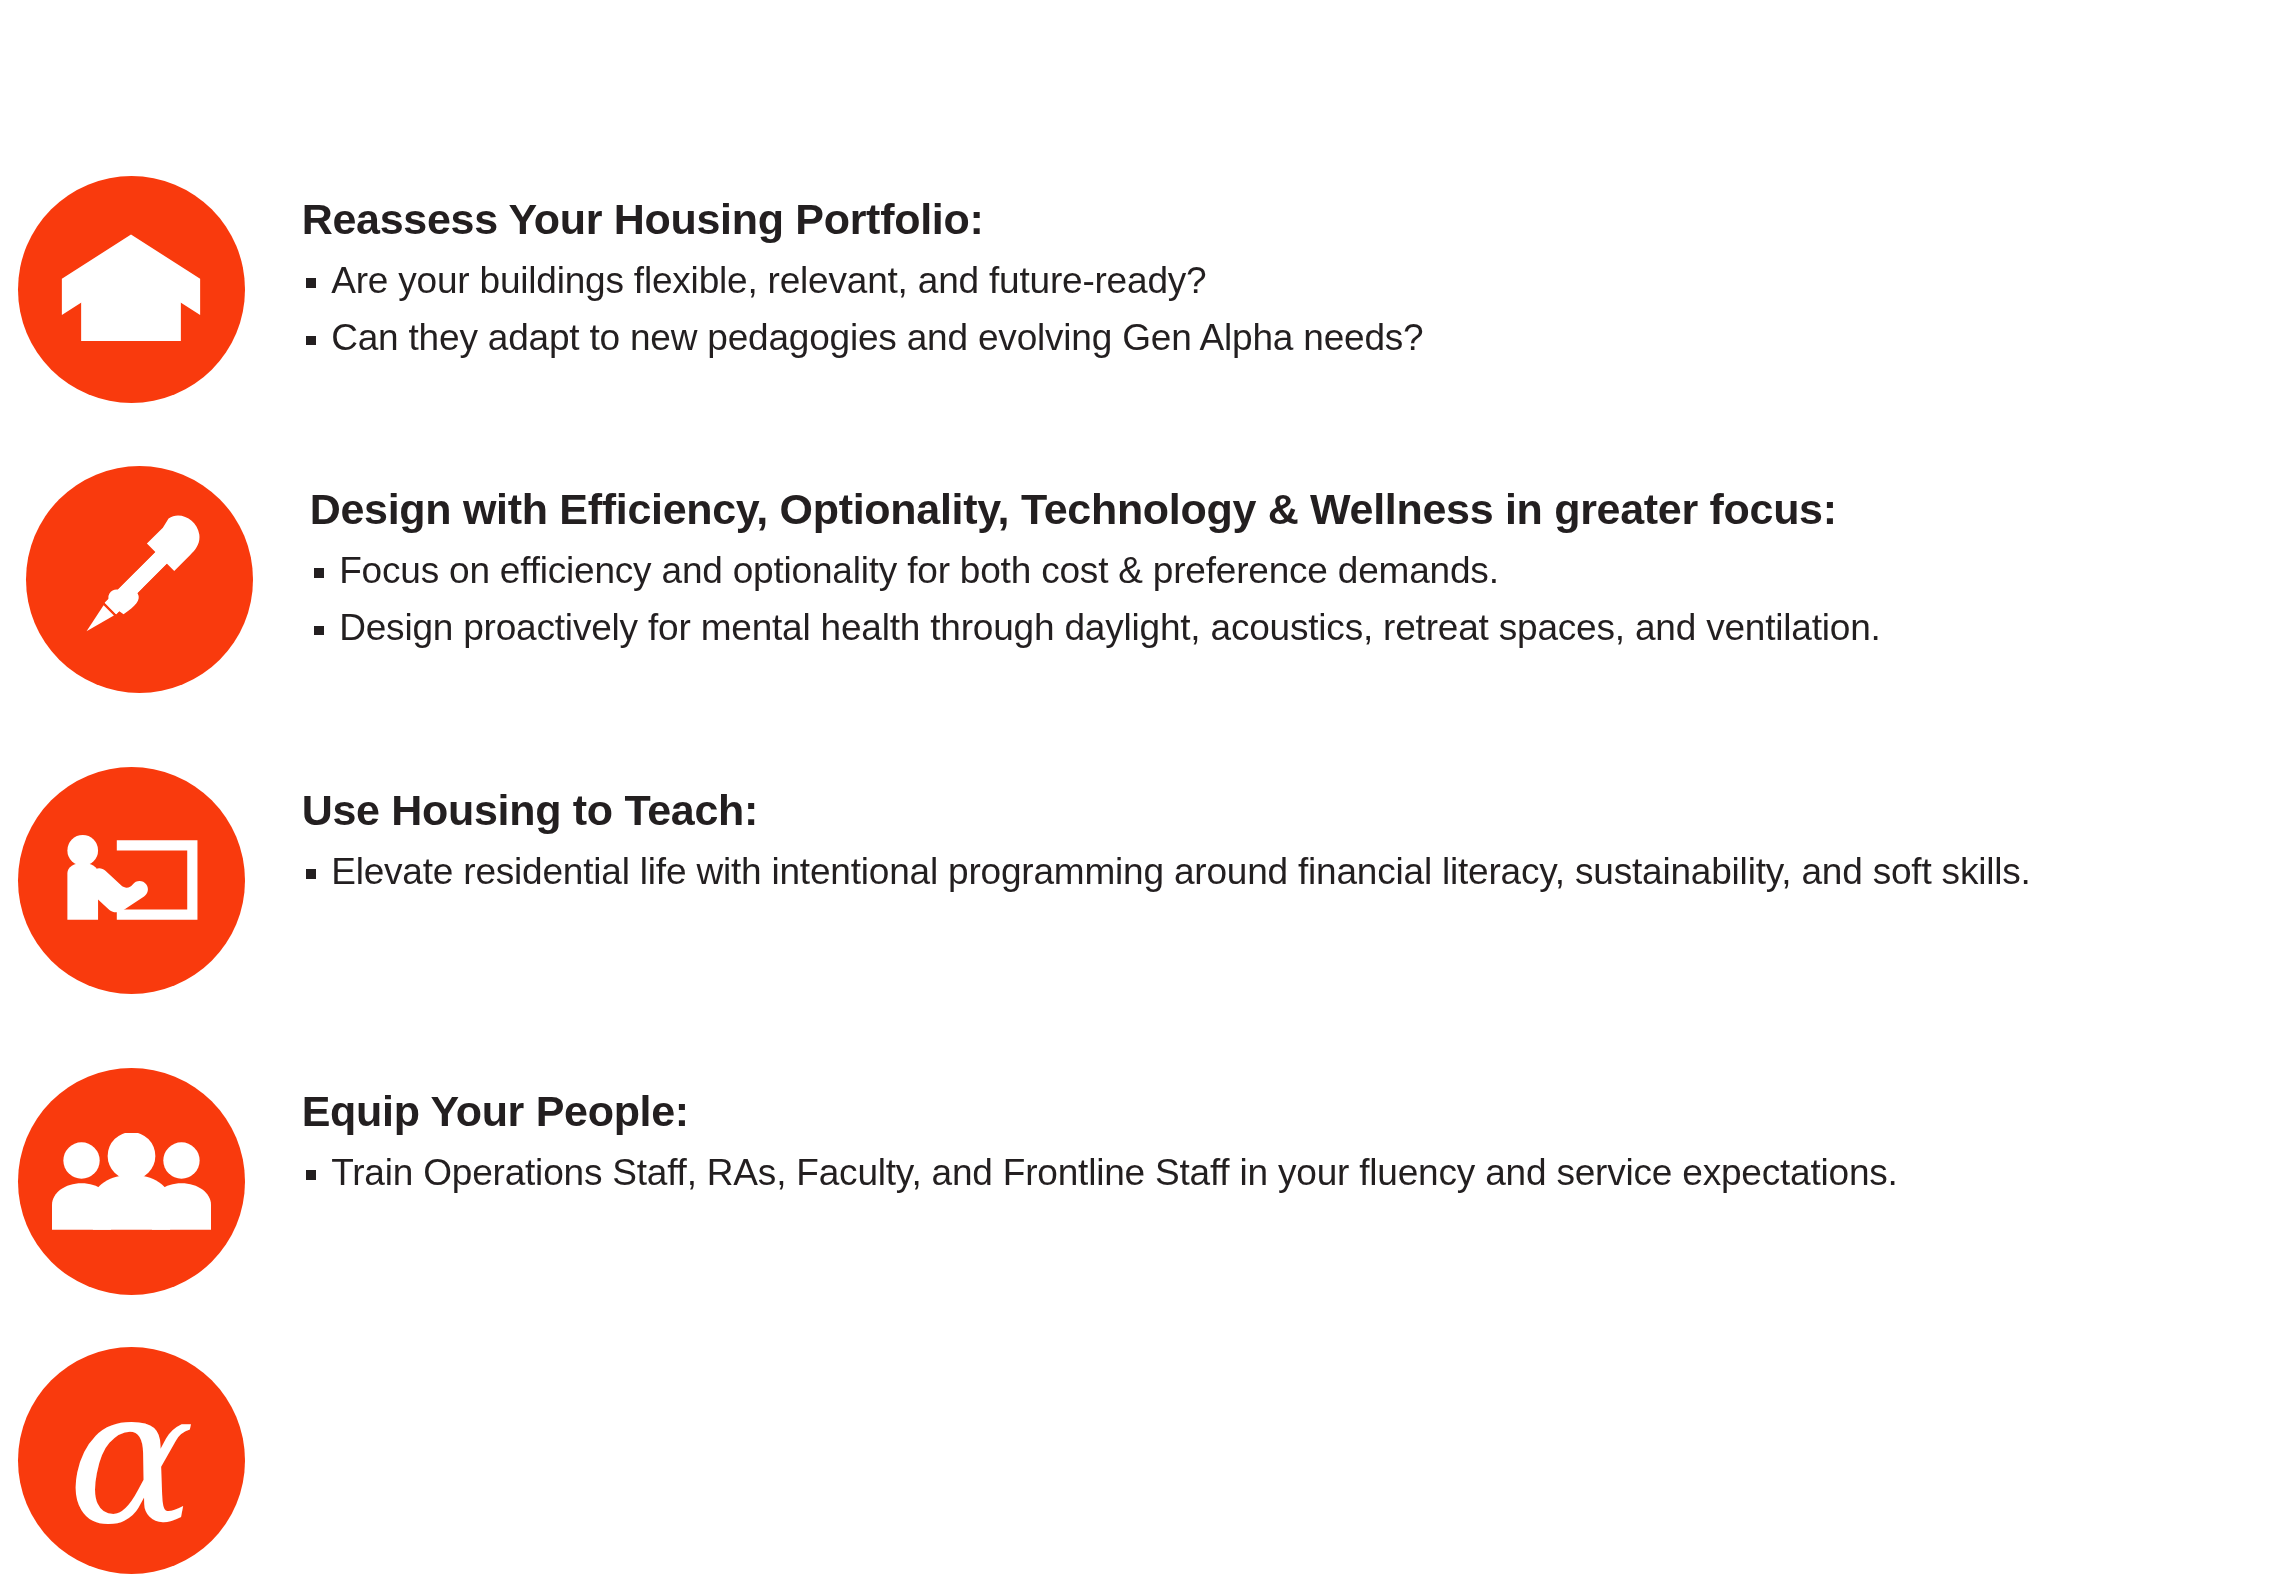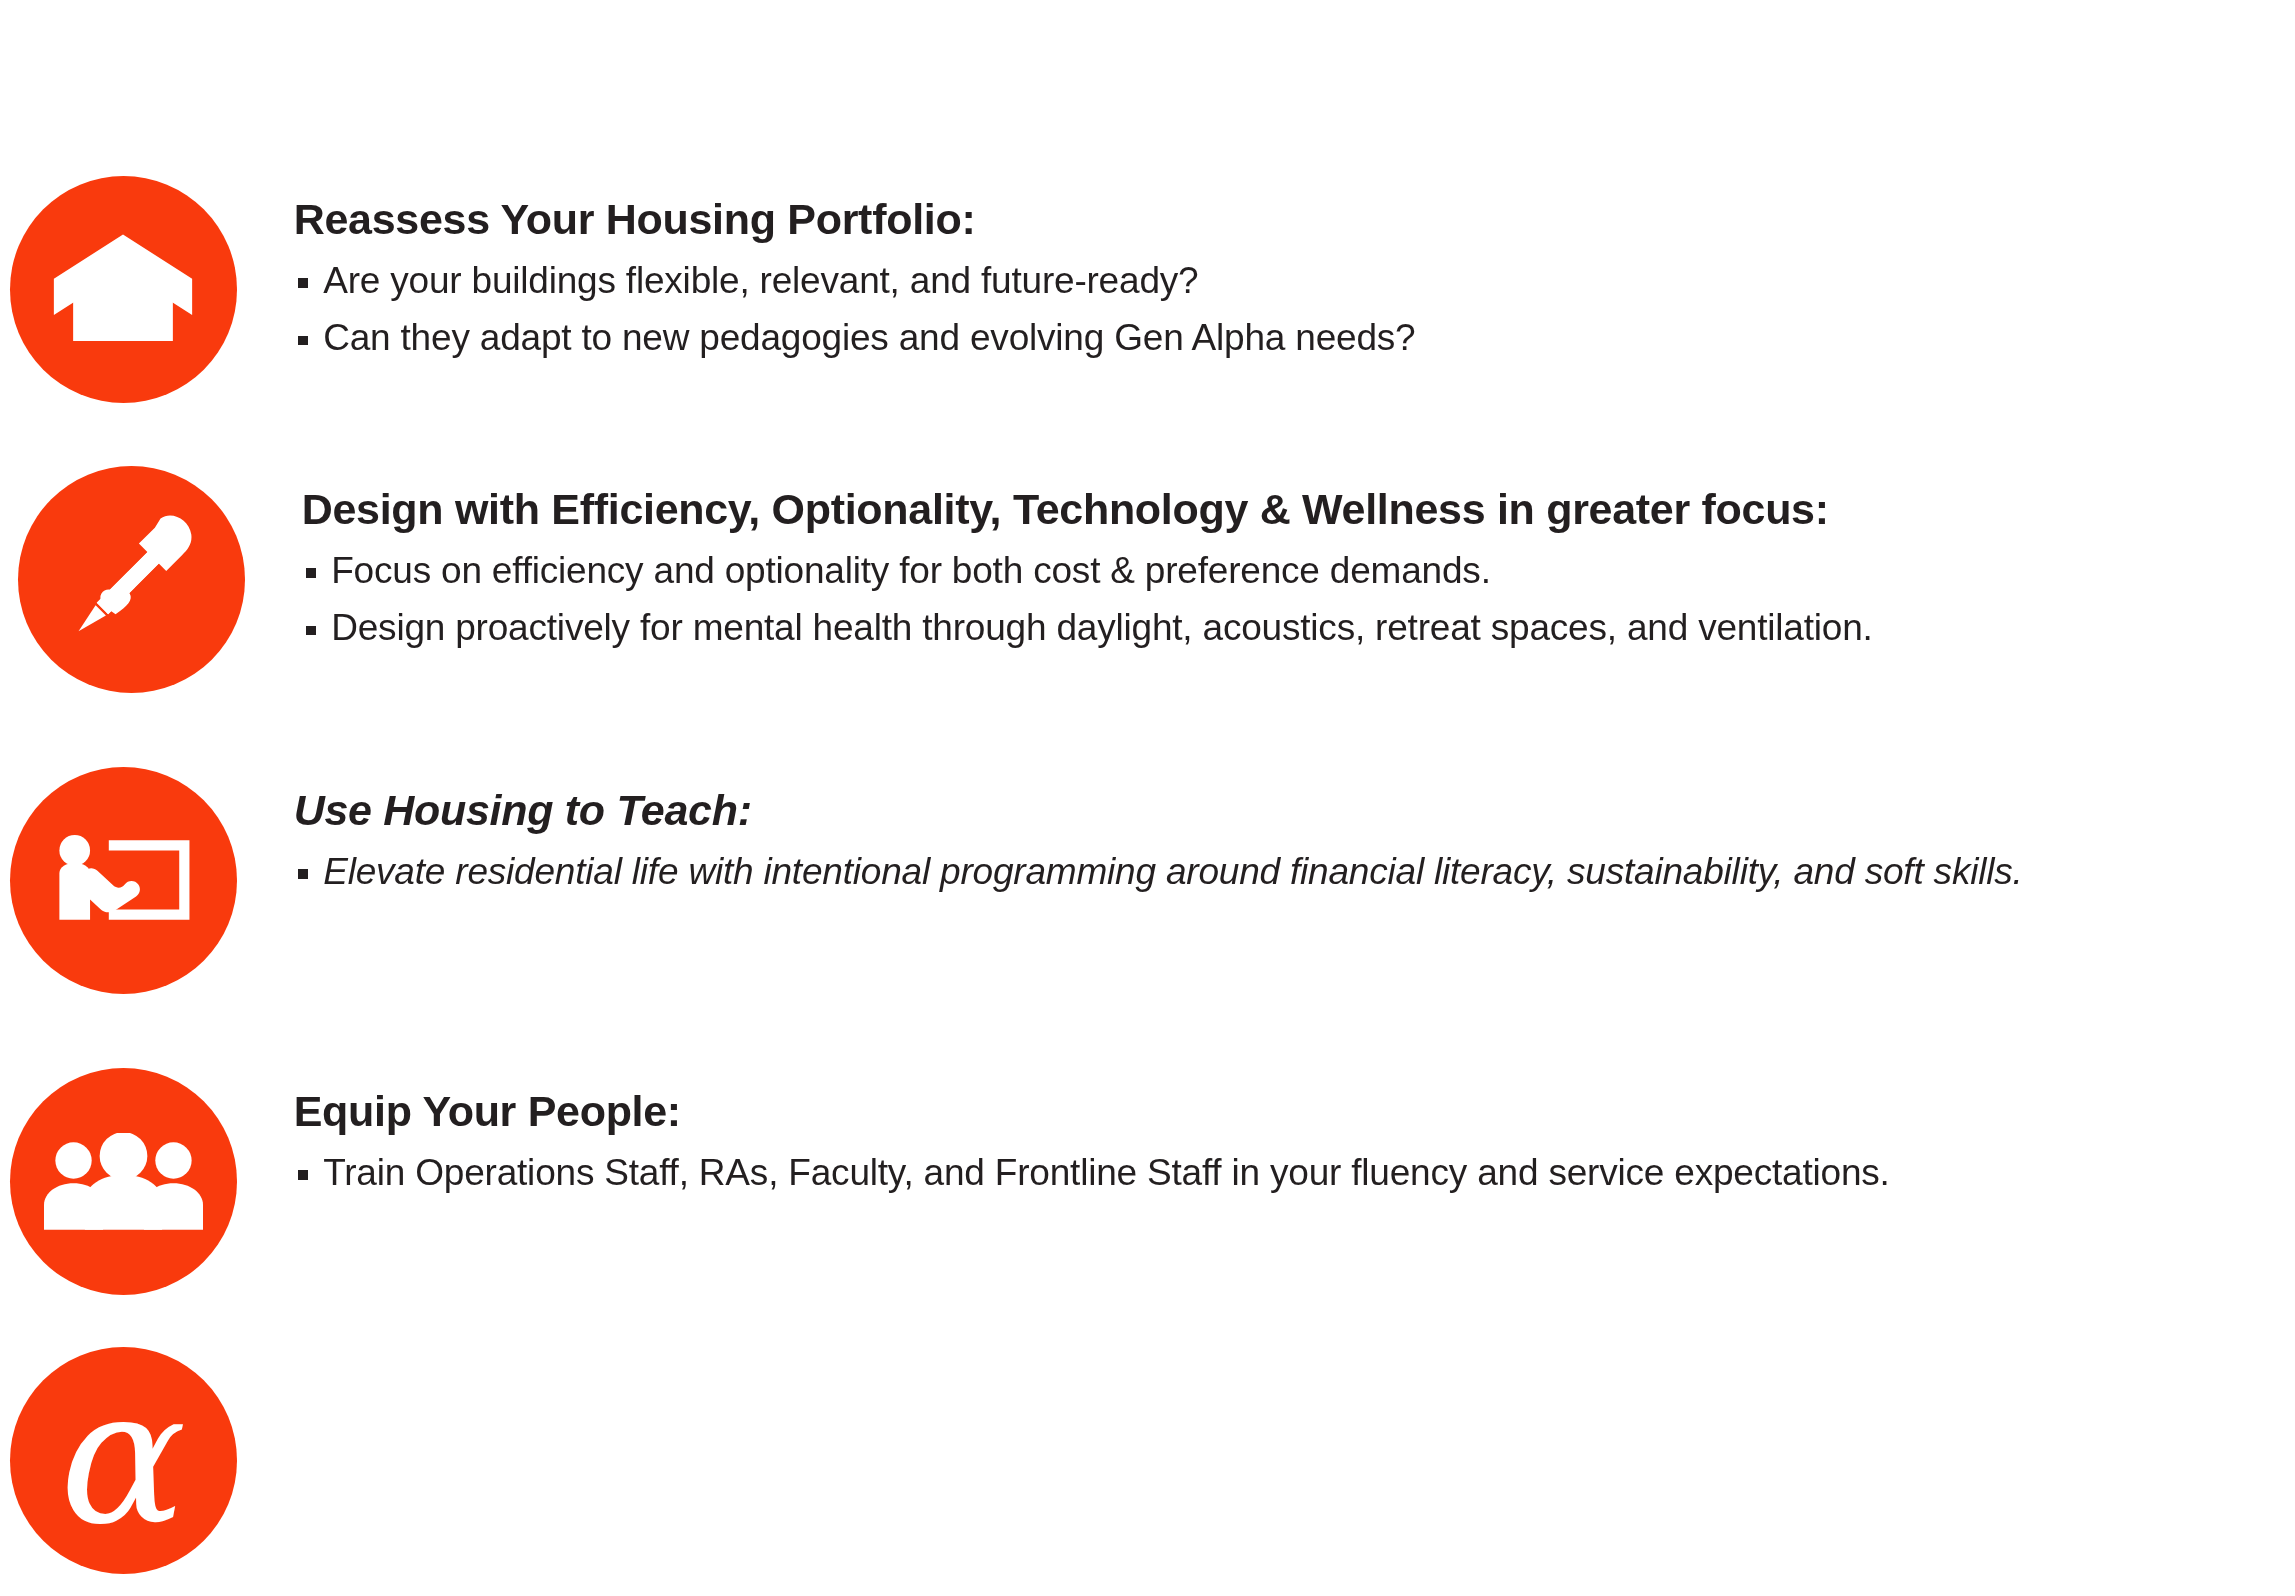--- a/index.html
+++ b/index.html
@@ -24,30 +24,30 @@
 
   .sections {
     position: absolute;
     left: 0;
     top: 0;
     width: 2295px;
   }
 
   .section {
     position: absolute;
-    left: 4px;
+    left: 12px;
     width: 2129px;
     display: flex;
     align-items: flex-start;
   }
 
   
   .section-0 { top: 176px; }
   .section-1 { top: 466px; margin-left: 8px; }
-  .section-2 { top: 767px; font-style: italic; }
+  .section-2 { top: 767px; }
   .section-3 { top: 1068px; }
   .section-4 { top: 1347px; }
 
   .icon-badge {
     flex: 0 0 auto;
     width: 227px;
     height: 227px;
     margin-left: 5.7px;
     border-radius: 50%;
     background: #F93A0D;

